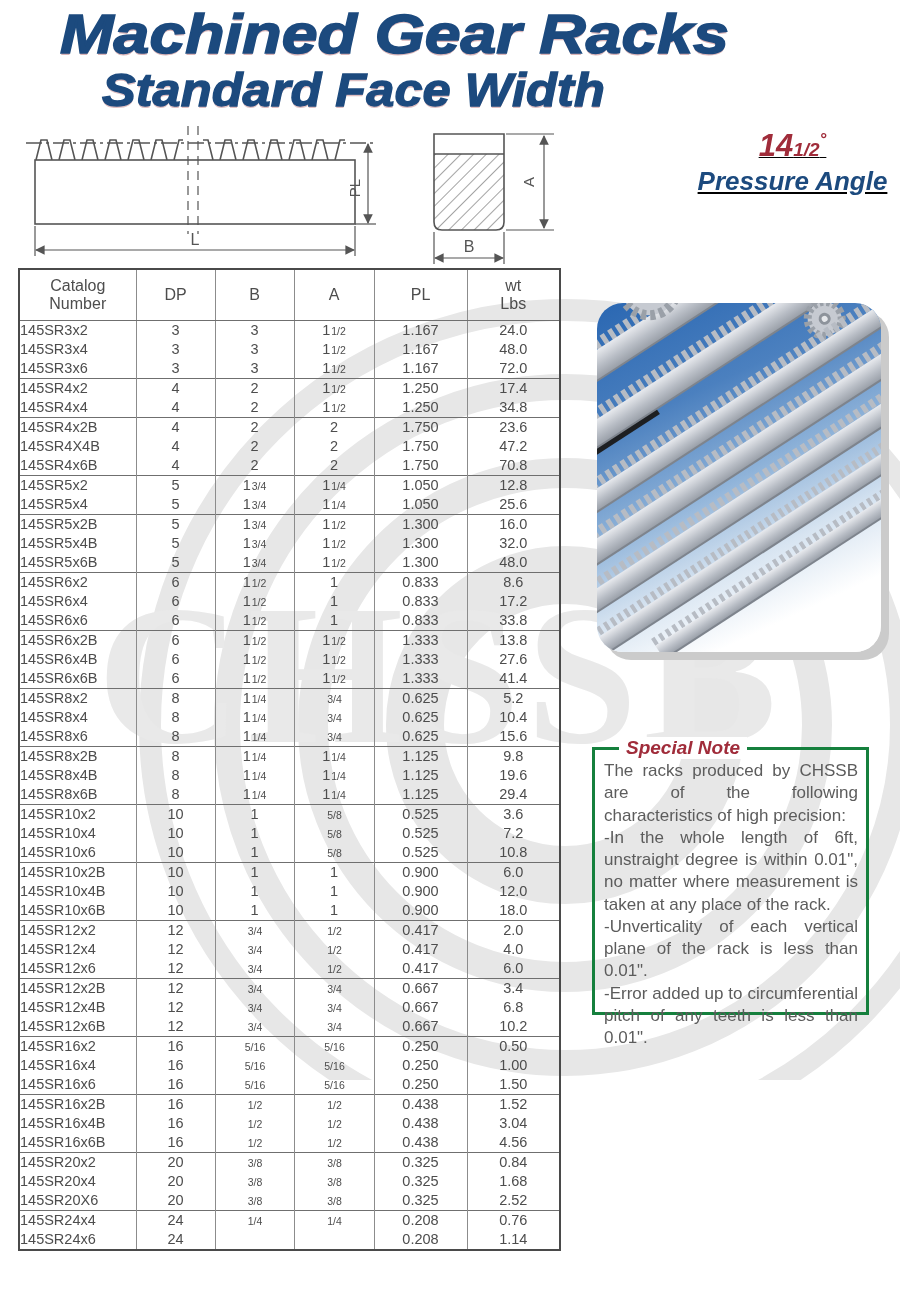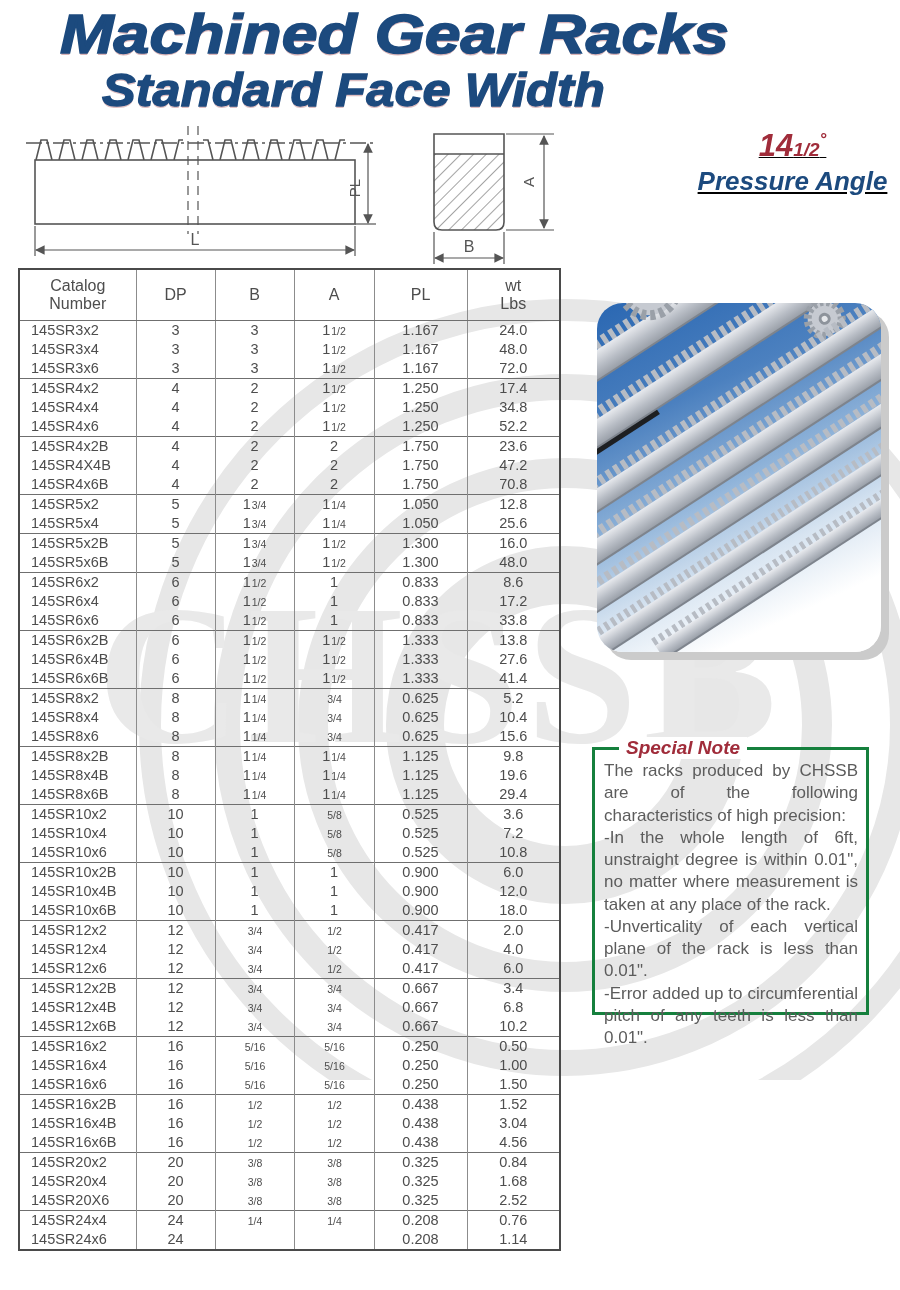--- a/index.html
+++ b/index.html
@@ -45,21 +45,21 @@
     height:48px; font-size:16px; font-weight:normal; color:#4d4d4d;
     white-space:pre-line; vertical-align:middle; line-height:1.15;
     border-left:1.2px solid #8c8c8c; border-bottom:1.6px solid #6f6f6f;
   }
   table.catalog tbody{border-top:1.4px solid #6f6f6f;}
   table.catalog td{
     height:19px; padding:0; font-size:14.5px; color:#4d4d4d;
     text-align:center; vertical-align:middle; line-height:1;
     border-left:1.2px solid #8c8c8c;
   }
-  table.catalog td.cat{text-align:left; padding-left:11px;}
+  table.catalog td.cat{text-align:left; }
   table.catalog th:first-child, table.catalog td:first-child{border-left:none;}
   .frac{font-size:10.5px; margin-left:1px;}
   
   .photo{
     position:absolute; left:597px; top:303px; width:284px; height:349px; z-index:2;
     border-radius:26px; overflow:hidden;
     background:linear-gradient(155deg,#2a67b2 0%,#4b80bf 28%,#8fb3d9 50%,#d7e4f1 68%,#ffffff 84%);
     box-shadow:8px 8px 0 #cbcbcb;
   }
   
@@ -207,28 +207,20 @@
           <td><span>17.4</span></td>
         </tr>
         <tr>
           <td class="cat"><span>145SR4x4</span></td>
           <td><span>4</span></td>
           <td><span>2</span></td>
           <td><span>1</span><span class="frac">1/2</span></td>
           <td><span>1.250</span></td>
           <td><span>34.8</span></td>
         </tr>
-        <tr>
-          <td class="cat"><span>145SR4x6</span></td>
-          <td><span>4</span></td>
-          <td><span>2</span></td>
-          <td><span>1</span><span class="frac">1/2</span></td>
-          <td><span>1.250</span></td>
-          <td><span>52.2</span></td>
-        </tr>
       </tbody>
       <tbody>
         <tr>
           <td class="cat"><span>145SR4x2B</span></td>
           <td><span>4</span></td>
           <td><span>2</span></td>
           <td><span>2</span></td>
           <td><span>1.750</span></td>
           <td><span>23.6</span></td>
         </tr>
@@ -268,20 +260,28 @@
         </tr>
       </tbody>
       <tbody>
         <tr>
           <td class="cat"><span>145SR5x2B</span></td>
           <td><span>5</span></td>
           <td><span>1</span><span class="frac">3/4</span></td>
           <td><span>1</span><span class="frac">1/2</span></td>
           <td><span>1.300</span></td>
           <td><span>16.0</span></td>
+        </tr>
+        <tr>
+          <td class="cat"><span>145SR5x4B</span></td>
+          <td><span>5</span></td>
+          <td><span>1</span><span class="frac">3/4</span></td>
+          <td><span>1</span><span class="frac">1/2</span></td>
+          <td><span>1.300</span></td>
+          <td><span>32.0</span></td>
         </tr>
         <tr>
           <td class="cat"><span>145SR5x6B</span></td>
           <td><span>5</span></td>
           <td><span>1</span><span class="frac">3/4</span></td>
           <td><span>1</span><span class="frac">1/2</span></td>
           <td><span>1.300</span></td>
           <td><span>48.0</span></td>
         </tr>
       </tbody>

